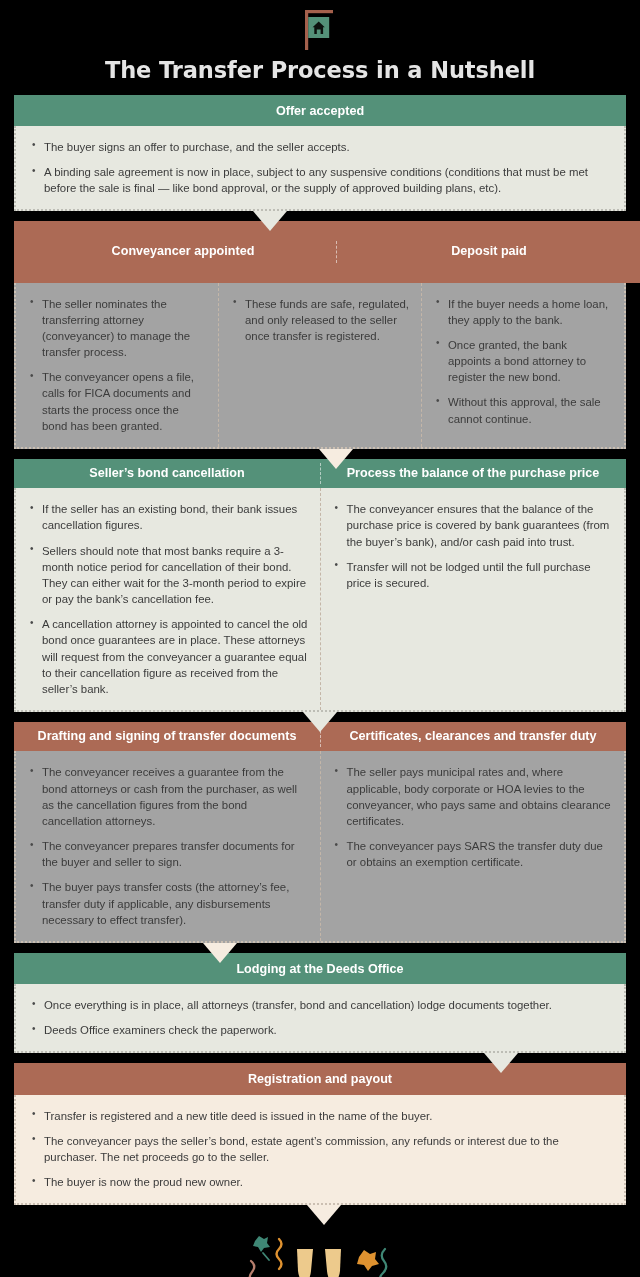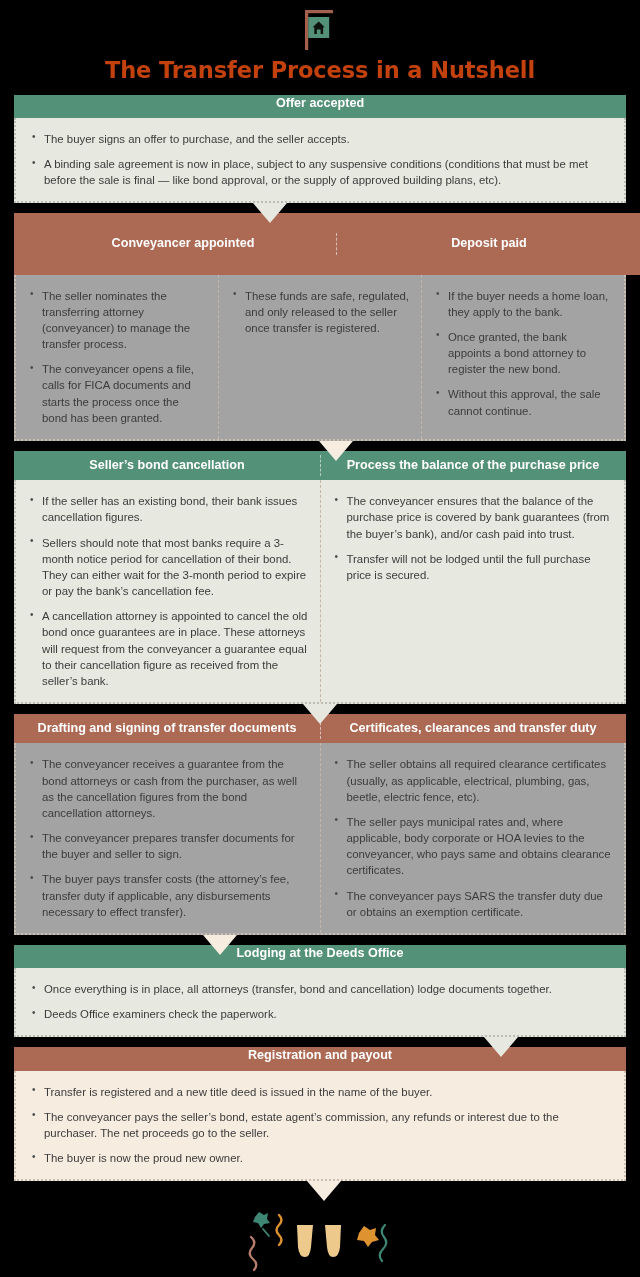--- a/index.html
+++ b/index.html
@@ -28,40 +28,40 @@
     display: block;
     margin: 0 auto;
     width: 60px;
     height: 44px;
   }
   .main-title {
     margin: 6px 0 0 0;
     font-size: 22.5px;
     letter-spacing: -0.1px;
     font-weight: 700;
-    color: #c2410c;
+    color: #e5e5e5;
     font-family: "DejaVu Sans", sans-serif;
     text-align: center;
     line-height: 1.1;
   }
 
   
   .block {
     position: relative;
     margin: 0 14px;
   }
   .block + .block { margin-top: 10px; }
 
   .bar {
     position: relative;
     text-align: center;
     color: #ffffff;
     font-size: 12.6px;
     font-weight: 700;
-    padding: 1px 0 7px 0;
+    padding: 9px 0 7px 0;
     line-height: 1.2;
   }
   .bar.green { background: #549179; }
   .bar.brown { background: #ac6a55; }
 
   .body {
     position: relative;
     padding: 13px 14px 13px 14px;
     box-sizing: border-box;
   }
@@ -282,21 +282,20 @@
       <div class="cols two">
         <div class="col-body">
           <ul class="bullets">
             <li>The conveyancer receives a guarantee from the bond attorneys or cash from the purchaser, as well as the cancellation figures from the bond cancellation attorneys.</li>
             <li>The conveyancer prepares transfer documents for the buyer and seller to sign.</li>
             <li>The buyer pays transfer costs (the attorney’s fee, transfer duty if applicable, any disbursements necessary to effect transfer).</li>
           </ul>
         </div>
         <div class="col-body">
           <ul class="bullets">
-            <li> The seller obtains all required clearance certificates (usually, as applicable, electrical, plumbing, gas, beetle, electric fence, etc).</li>
             <li>The seller pays municipal rates and, where applicable, body corporate or HOA levies to the conveyancer, who pays same and obtains clearance certificates.</li>
             <li>The conveyancer pays SARS the transfer duty due or obtains an exemption certificate.</li>
           </ul>
         </div>
       </div>
     </div>
     <div class="arrow cream" style="left:189px; bottom:-20px;"></div>
   </div>
 
   <div class="block" style="margin-top:10px;">

